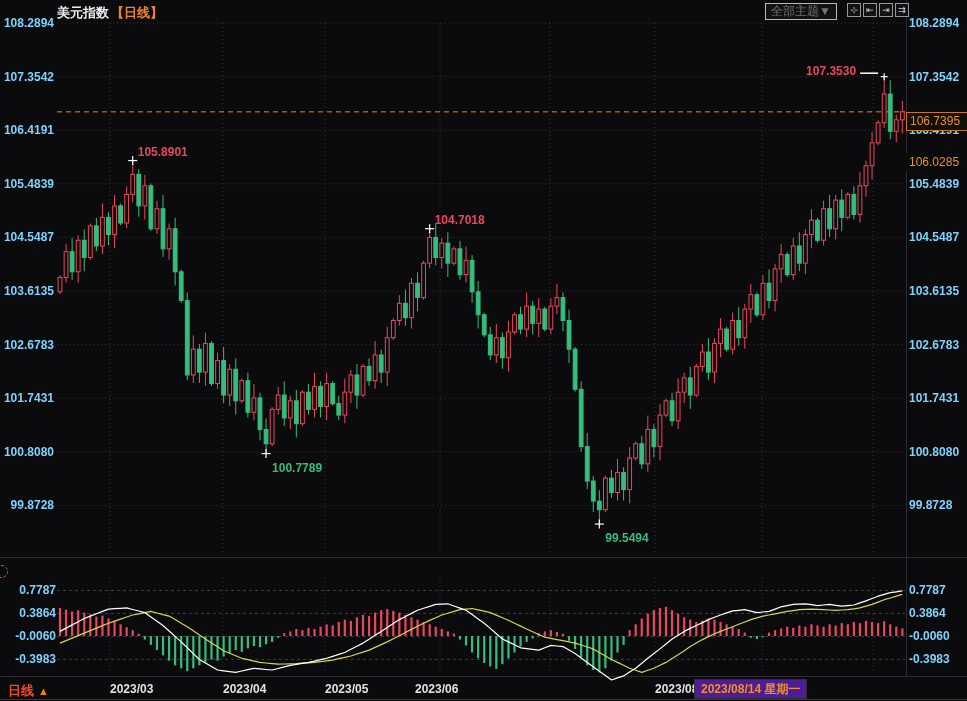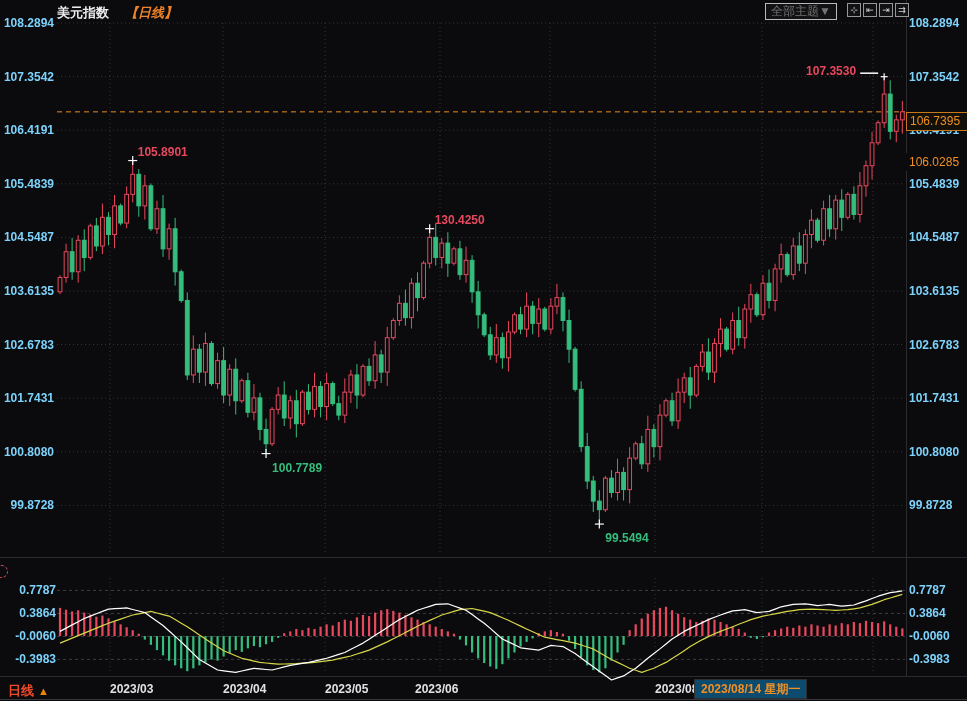--- a/index.html
+++ b/index.html
@@ -3,38 +3,38 @@
 <meta charset="utf-8">
 <style>
   html,body{margin:0;padding:0;background:#000;}
   .app{position:relative;width:967px;height:701px;background:#0b0b0d;overflow:hidden;
        font-family:"Liberation Sans","DejaVu Sans",sans-serif;-webkit-font-smoothing:antialiased;}
   #chart-svg{position:absolute;left:0;top:0;z-index:5;}
   .lbl{position:absolute;font-size:12px;color:#7dd3fc;line-height:14px;white-space:nowrap;z-index:10;font-weight:bold;}
   .lbl.r{text-align:right;}
   .title-bar{position:absolute;left:57px;top:4px;font-size:13px;z-index:15;white-space:nowrap;}
   .title-bar .name{color:#ececee;font-weight:bold;}
-  .title-bar .period{color:#f08428;font-weight:bold;margin-left:16px;font-style:italic;}
+  .title-bar .period{color:#f08428;font-weight:bold;margin-left:2px;}
   .themes-btn{position:absolute;left:765px;top:3px;height:15px;line-height:15px;padding:0 5px;
       border:1px solid #b8b8bd;color:#737373;font-size:12px;z-index:20;cursor:pointer;background:#121214;}
   .toolbar{position:absolute;left:847px;top:3px;display:flex;gap:2px;z-index:20;}
   .tool-ic{width:12px;height:12px;border:1px solid #96969b;color:#d6d6da;font-size:9px;line-height:12px;
       text-align:center;cursor:pointer;background:#121214;}
   .ann{position:absolute;font-size:12px;font-weight:bold;z-index:18;white-space:nowrap;}
   .ptag{position:absolute;left:906px;width:60px;z-index:22;font-size:12px;line-height:17px;
       color:#f09023;background:#0b0b0d;padding-left:3px;}
   .ptag.boxed{border:1px solid #c87818;background:#121008;}
   .macd-header{position:absolute;left:60px;top:566px;font-size:13px;z-index:15;white-space:nowrap;}
   .macd-header span{margin-right:12px;}
   .mh-white{color:#e8e8ea;} .mh-yellow{color:#d6d64a;} .mh-magenta{color:#e14ae1;}
   .macd-dot{position:absolute;left:-5px;top:565px;width:11px;height:11px;border:1px dashed #e8485e;
       border-radius:50%;z-index:16;}
   .date-lbl{position:absolute;top:682px;font-size:12px;font-weight:bold;color:#e2e2e4;z-index:12;white-space:nowrap;text-align:right;}
   .tooltip{position:absolute;left:694px;top:679px;height:18px;line-height:18px;padding:0 6px;
-      background:#0c4a6e;border:1px solid #2e2e32;color:#f09023;font-size:12px;font-weight:bold;z-index:30;white-space:nowrap;}
+      background:#4c1d95;border:1px solid #2e2e32;color:#f09023;font-size:12px;font-weight:bold;z-index:30;white-space:nowrap;}
   .footer-period{position:absolute;left:8px;top:682px;font-size:13px;font-weight:bold;z-index:12;}
   .footer-period .p{color:#ef4b2a;} .footer-period .tri{color:#f08300;margin-left:4px;font-size:11px;}
 </style>
 </head>
 <body>
 
 <div class="app">
   <svg id="chart-svg" width="967" height="701">
       <g>
         <line x1="0" y1="557.5" x2="967" y2="557.5" stroke="#2b2b30" stroke-width="1"></line>
@@ -557,21 +557,21 @@
       <div class="lbl r" style="left: 0px; top: 652.39px; width: 56px; text-align: right;">-0.3983</div>
     </div>
   <div id="macd-right-axis">
       <div class="lbl " style="left: 909px; top: 583.418px;">0.7787</div>
       <div class="lbl " style="left: 909px; top: 606.407px;">0.3864</div>
       <div class="lbl " style="left: 909px; top: 629.402px;">-0.0060</div>
       <div class="lbl " style="left: 909px; top: 652.39px;">-0.3983</div>
     </div>
   <div id="annotations">
       <div class="ann" style="color: rgb(232, 72, 94); left: 137.72px; top: 144.552px;">105.8901</div>
-      <div class="ann" style="color: rgb(232, 72, 94); left: 434.66px; top: 212.677px;">130.4250</div>
+      <div class="ann" style="color: rgb(232, 72, 94); left: 434.66px; top: 212.677px;">104.7018</div>
       <div class="ann" style="color: rgb(232, 72, 94); left: 802.16px; top: 63.6838px; width: 54px; text-align: right;">107.3530</div>
       <div class="ann" style="color: rgb(53, 189, 125); left: 272.04px; top: 460.577px;">100.7789</div>
       <div class="ann" style="color: rgb(53, 189, 125); left: 605.34px; top: 531.064px;">99.5494</div>
     </div>
   <div id="date-row">
       <div class="date-lbl" style="left: 110px;">2023/03</div>
       <div class="date-lbl" style="left: 223px;">2023/04</div>
       <div class="date-lbl" style="left: 325px;">2023/05</div>
       <div class="date-lbl" style="left: 415px;">2023/06</div>
       <div class="date-lbl" style="left: 550px; margin-top: 40px;">2023/07</div>

